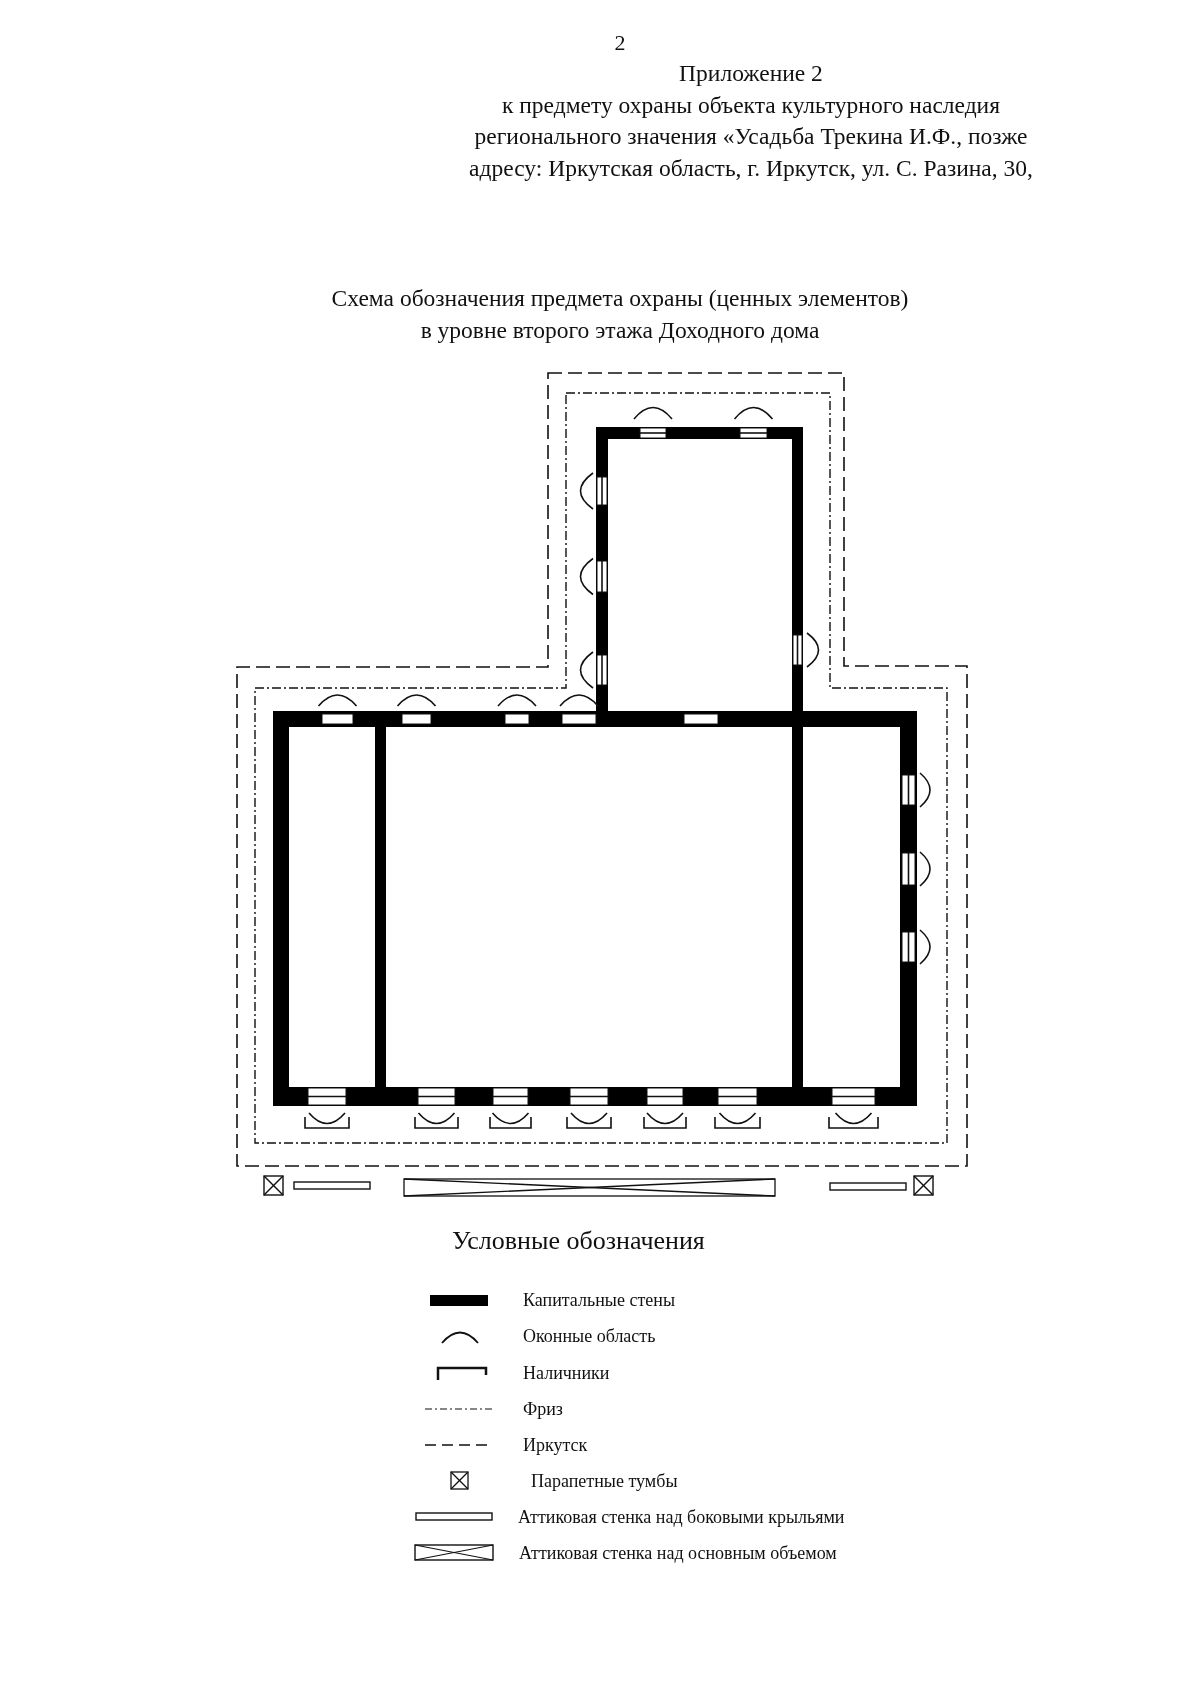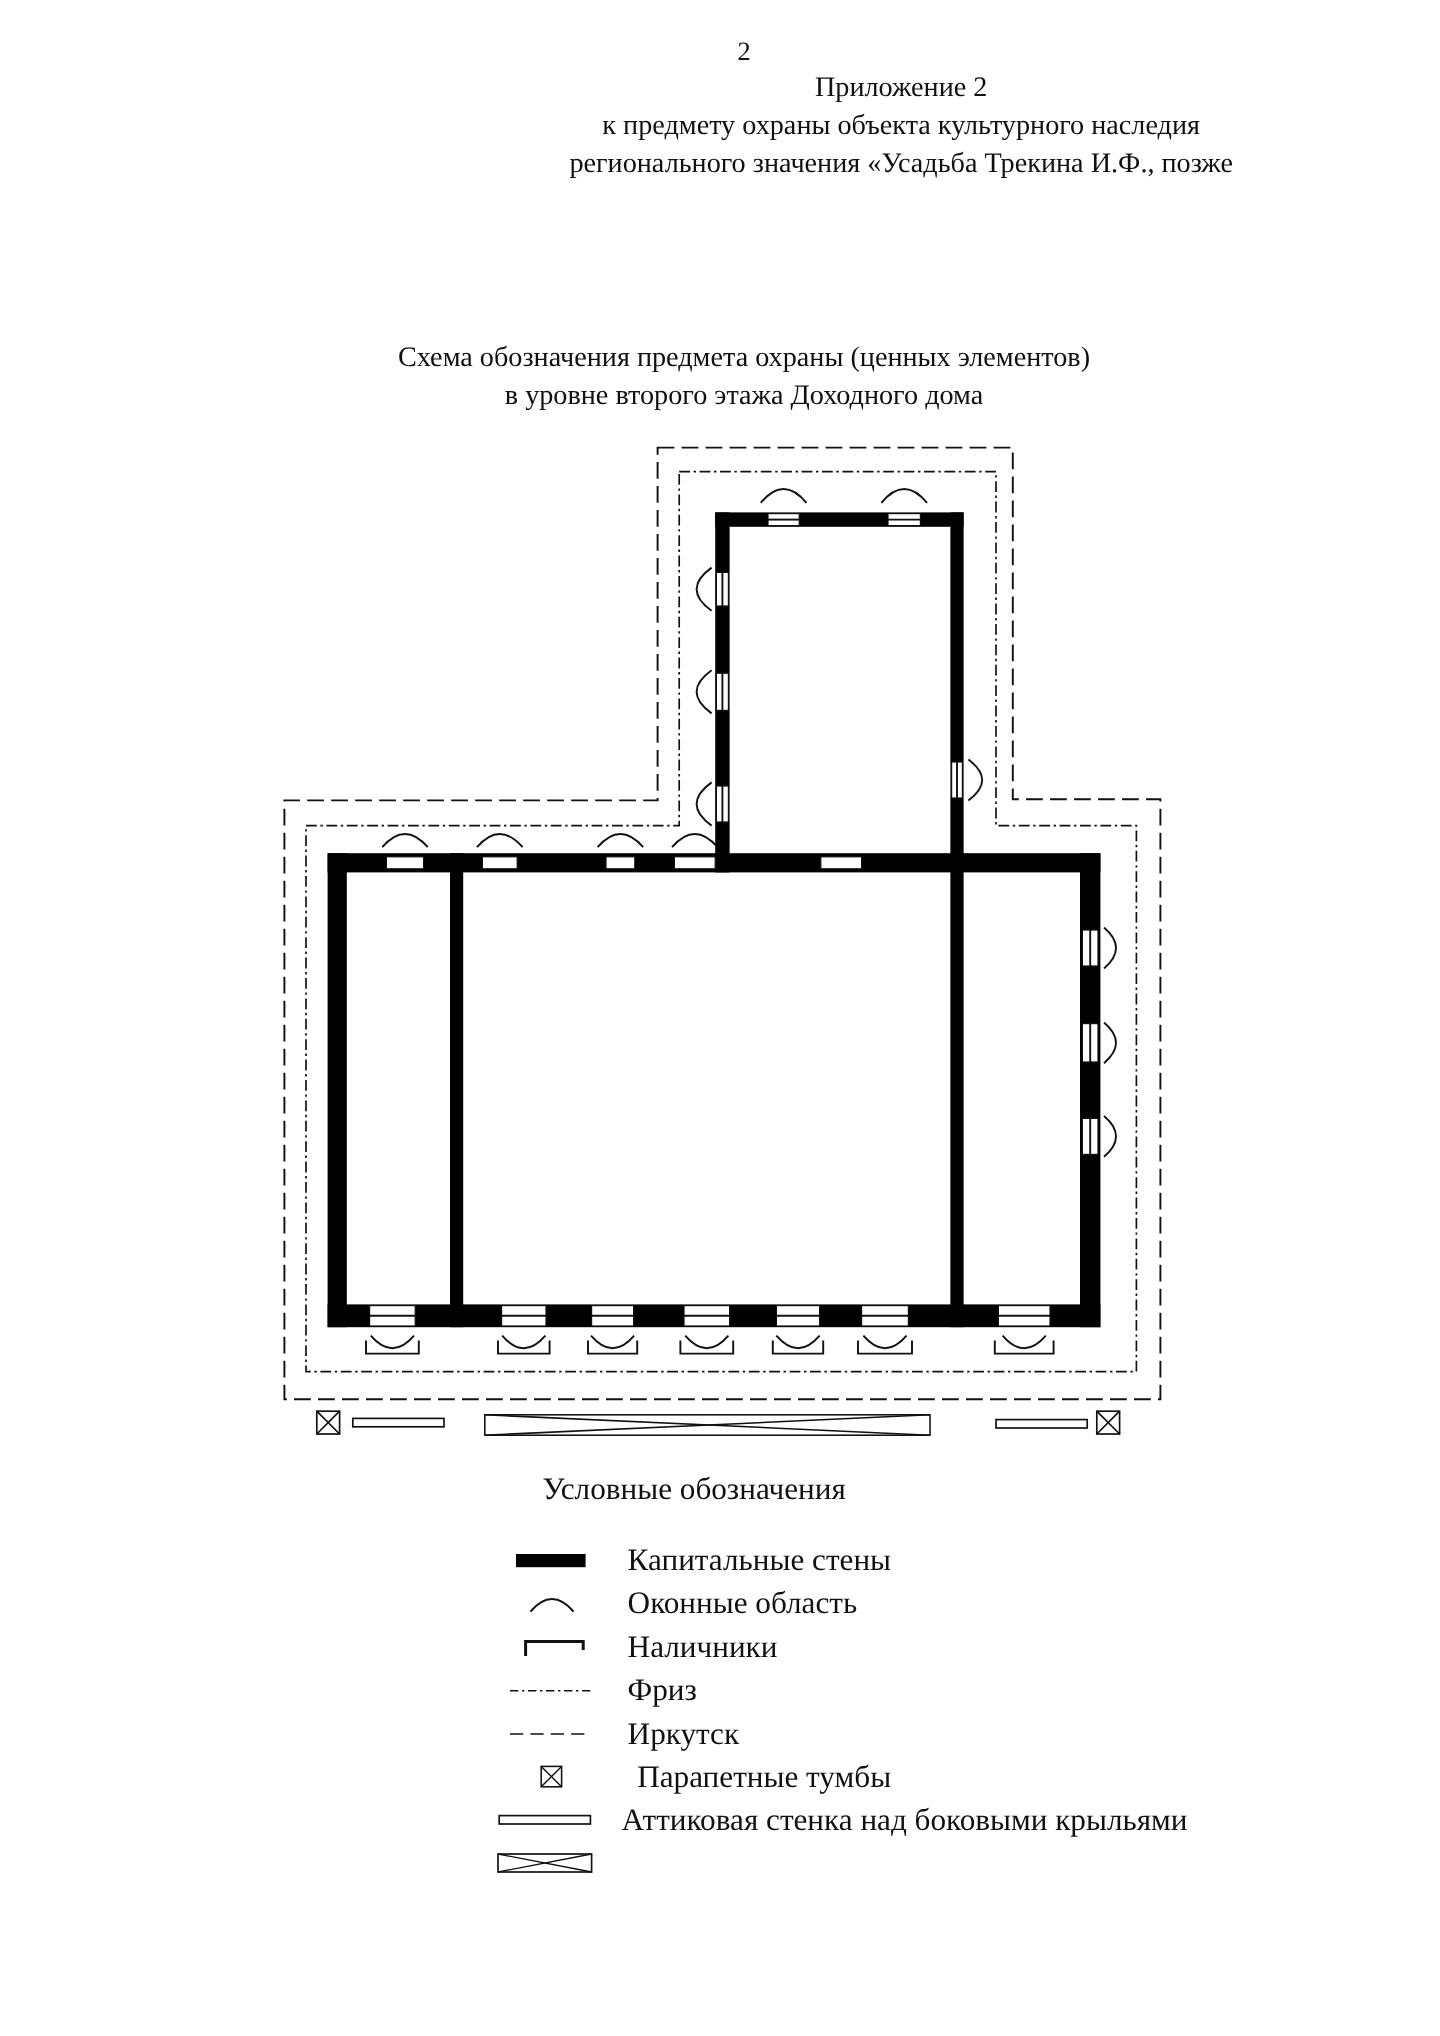--- a/index.html
+++ b/index.html
@@ -9,31 +9,32 @@
   .appendix { position: absolute; top: 58px; right: 69px; width: 760px; text-align: center;
               font-size: 23.5px; line-height: 31.5px; }
   .appendix div { white-space: nowrap; }
   .scheme-title { position: absolute; top: 282px; left: 0; width: 1240px; text-align: center;
                   font-size: 23.5px; line-height: 32px; }
   .plan { position: absolute; left: 0; top: 0; }
   .legend-title { position: absolute; top: 1226px; left: 440px; font-size: 26px; white-space: nowrap; margin-left: 12px; }
   .legend { position: absolute; left: 0; top: 0; width: 1200px; }
   .legend-row { position: absolute; left: 415px; height: 30px; display: flex; align-items: center; }
   .legend-sym { width: 90px; height: 30px; display: flex; align-items: center; justify-content: center; }
-  .legend-label { font-size: 26px; white-space: nowrap; margin-left: 18px; }
+  .legend-label { font-size: 18px; white-space: nowrap; margin-left: 18px; }
 </style>
 </head>
 <body>
 
 <div class="page-num">2</div>
 
 <div class="appendix">
   <div>Приложение 2</div>
   <div>к предмету охраны объекта культурного наследия</div>
   <div>регионального значения «Усадьба Трекина И.Ф., позже</div>
+  <div>адресу: Иркутская область, г. Иркутск, ул. С. Разина, 30,</div>
 </div>
 
 <div class="scheme-title">
   <div>Схема обозначения предмета охраны (ценных элементов)</div>
   <div>в уровне второго этажа Доходного дома</div>
 </div>
 
 <svg class="plan" width="1200" height="1220" viewBox="0 0 1200 1220">
 
   <path d="M548 373 L844 373 L844 666 L967 666 L967 1166 L237 1166 L237 667 L548 667 Z" fill="none" stroke="#111" stroke-width="1.6" stroke-dasharray="14 6"></path>
@@ -207,14 +208,15 @@
     <span class="legend-label" style="">Аттиковая стенка над боковыми крыльями</span>
   </div>
   <div class="legend-row" style="top:1538px;left:410px">
     <div class="legend-sym">
       <svg width="82" height="20">
           <rect x="1" y="2" width="78" height="15" fill="none" stroke="#111" stroke-width="1.4"></rect>
           <line x1="1" y1="2" x2="79" y2="17" stroke="#111" stroke-width="1.1"></line>
           <line x1="79" y1="2" x2="1" y2="17" stroke="#111" stroke-width="1.1"></line>
         </svg>
     </div>
+    <span class="legend-label" style="margin-left:19px">Аттиковая стенка над основным объемом</span>
   </div>
 </div>
 
 </body></html>

